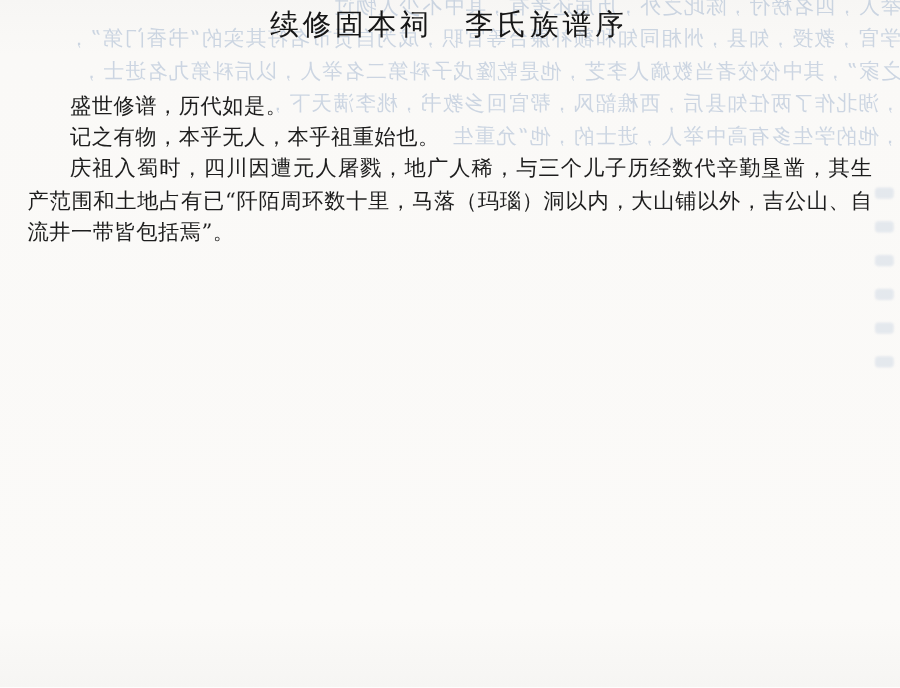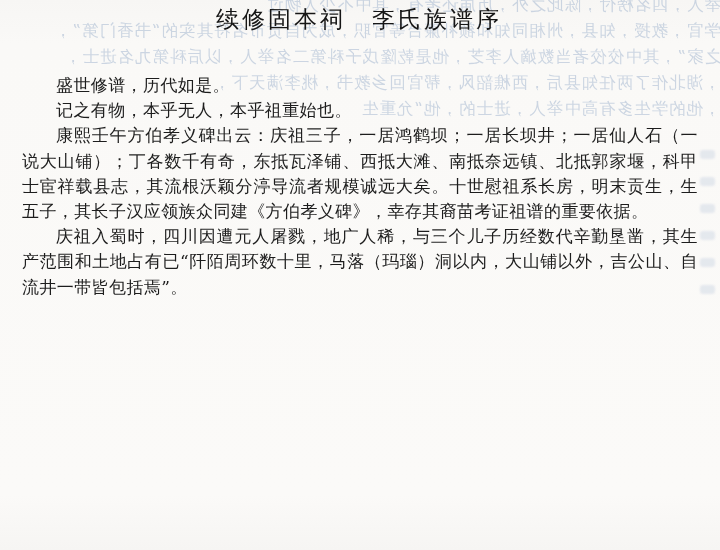--- a/index.html
+++ b/index.html
@@ -73,17 +73,16 @@
     <div class="edge-smudge" style="top:231px"></div>
     <div class="edge-smudge" style="top:258px"></div>
     <div class="edge-smudge" style="top:285px"></div>
   </div>
 
   <h1 class="doc-title">续修固本祠　李氏族谱序</h1>
 
   <div class="doc-body">
     <p>盛世修谱，历代如是。</p>
     <p>记之有物，本乎无人，本乎祖重始也。</p>
-    <p>康熙壬午方伯孝义碑出云：庆祖三子，一居鸿鹤坝；一居长坝井；一居仙人石（一说大山铺）；丁各数千有奇，东抵瓦泽铺、西抵大滩、南抵奈远镇、北抵郭家堰，科甲士宦祥载县志，其流根沃颖分渟导流者规模诚远大矣。十世慰祖系长房，明末贡生，生五子，其长子汉应领族众同建《方伯孝义碑》，幸存其裔苗考证祖谱的重要依据。</p>
     <p>庆祖入蜀时，四川因遭元人屠戮，地广人稀，与三个儿子历经数代辛勤垦凿，其生产范围和土地占有已“阡陌周环数十里，马落（玛瑙）洞以内，大山铺以外，吉公山、自流井一带皆包括焉”。</p>
   </div>
 
 </div>
 
 </body></html>

